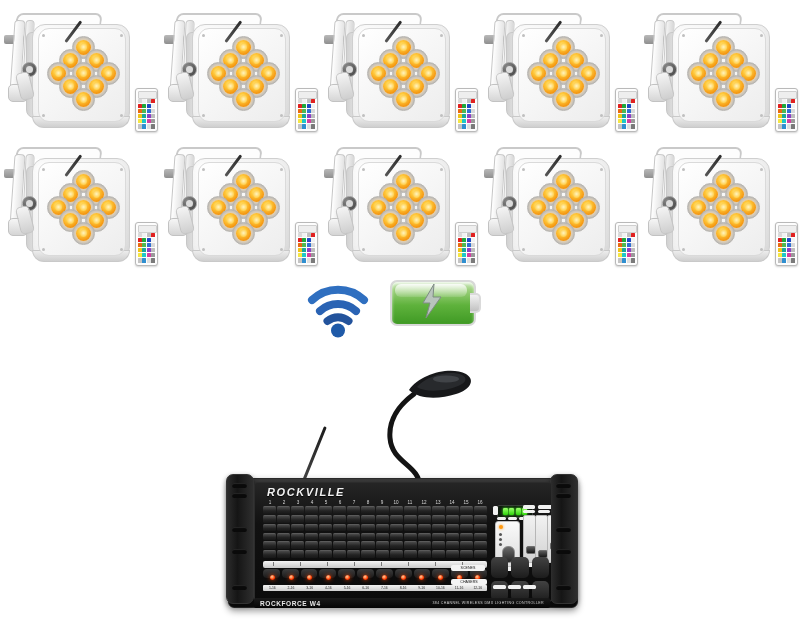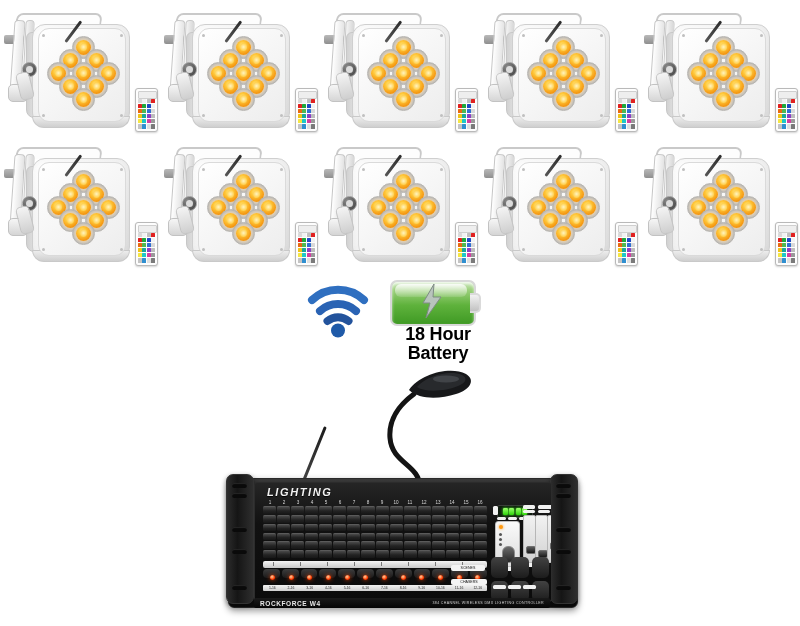--- a/index.html
+++ b/index.html
@@ -953,24 +953,20 @@
     <div class="batt">
       <div class="batt-body"></div>
       <div class="batt-gloss"></div>
       <div class="batt-cap"></div>
       <div class="bolt">
         <svg width="24" height="34" viewBox="0 0 24 34">
           <polygon points="14,0 3,19 10,19 6,34 21,13 13,13" fill="#b9c4bd" stroke="#7f8c84" stroke-width="1"></polygon>
         </svg>
       </div>
     </div>
-    <div class="batt-label">
-      <span>18 Hour</span>
-      <span>Battery</span>
-    </div>
   </div>
 
   <div class="lamp">
     <svg width="120" height="130" viewBox="0 0 120 130">
       <path d="M58 128 C58 104, 30 104, 28 78 C26 54, 44 40, 52 34" fill="none" stroke="#141414" stroke-width="5" stroke-linecap="round"></path>
       <path d="M47 30 C58 14, 88 6, 104 14 C114 20, 108 30, 94 34 C78 39, 58 40, 47 30 Z" fill="#17181a"></path>
       <path d="M55 27 C66 15, 88 10, 100 15 C106 18, 104 23, 96 26 C84 31, 64 33, 55 27 Z" fill="#2c2e31" opacity=".85"></path>
       <ellipse cx="84" cy="19" rx="13" ry="3.4" fill="#4a4d51" opacity=".75"></ellipse>
     </svg>
   </div>
@@ -989,21 +985,21 @@
     <div class="ear r">
       <b style="top:8px"></b>
         <b style="top:18px"></b>
       <b style="top:52px"></b>
         <b style="top:74px"></b>
         <b style="top:110px"></b>
     </div>
 
     <div class="panel">
 
-      <div class="brand">LIGHTING</div>
+      <div class="brand">ROCKVILLE</div>
 
       <div class="chnums" id="chnums">
           <span>1</span>
           <span>2</span>
           <span>3</span>
           <span>4</span>
           <span>5</span>
           <span>6</span>
           <span>7</span>
           <span>8</span>

